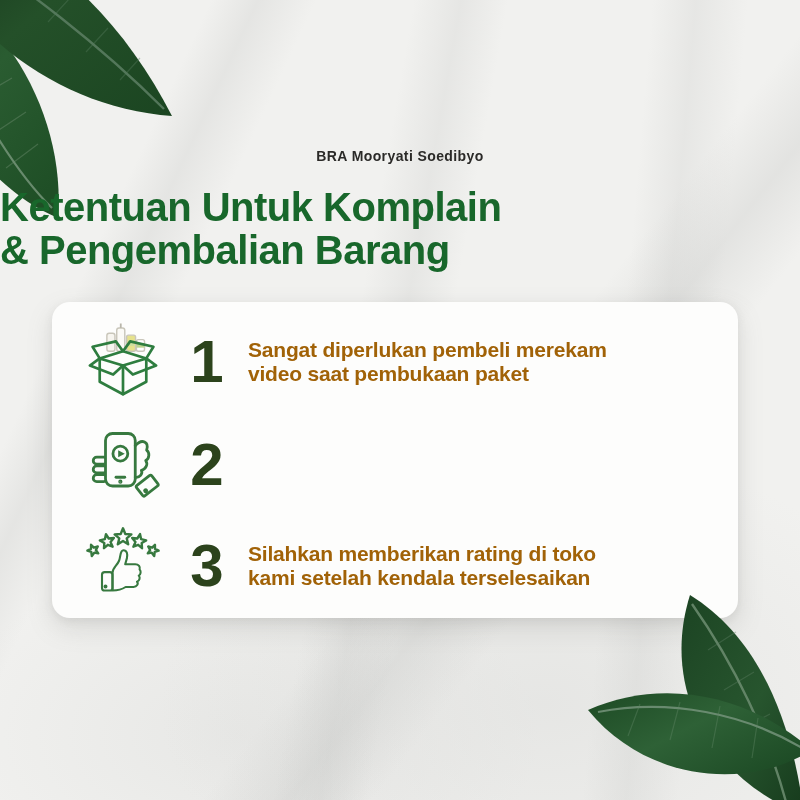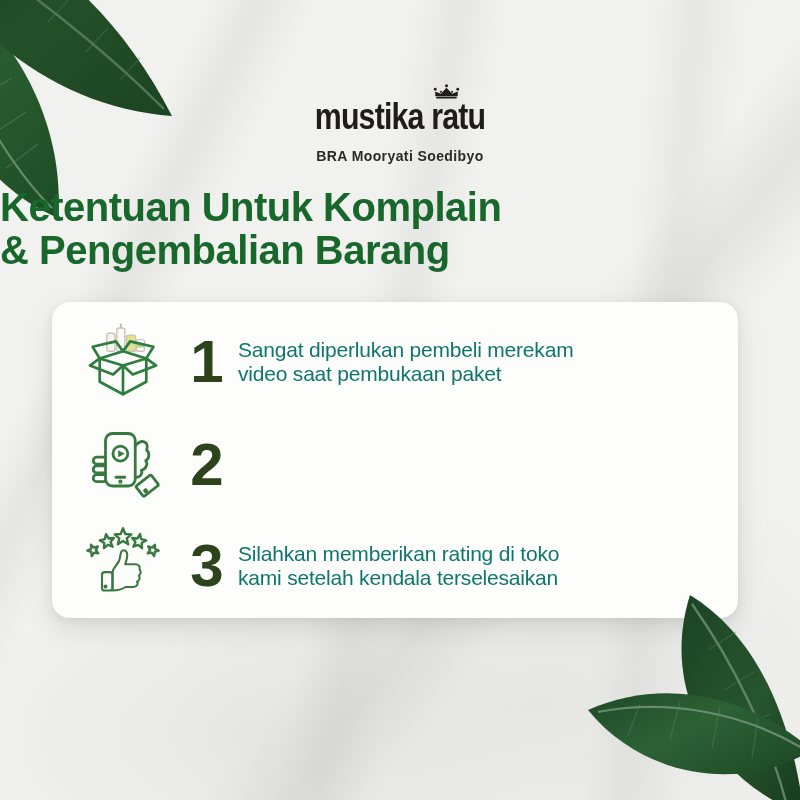--- a/index.html
+++ b/index.html
@@ -48,22 +48,22 @@
   .row { display:flex; align-items:center; }
   .row-1 { height:96px; }
   .row-2 { height:106px; margin-top:2px; }
   .row-3 { height:92px; margin-top:2px; }
   .icon-box { width:86px; min-width:86px; height:86px; display:flex; align-items:center; justify-content:center; }
   .num {
     width:62px; min-width:62px; text-align:center;
     font-size:60px; font-weight:700; color:#2c431c; line-height:0.9; margin-left:10px;
   }
   .item-text {
-    font-size:21px; font-weight:400; line-height:1.14;
-    color:#0f766e; white-space:pre-line; letter-spacing:-0.2px;
+    margin-left:10px; font-size:21px; font-weight:700; line-height:1.14;
+    color:#a16207; white-space:pre-line; letter-spacing:-0.2px;
   }
 </style>
 </head>
 <body>
 
 <div id="canvas">
 
   <svg class="leaves-tl" viewBox="0 0 300 280">
     <defs>
       <linearGradient id="lgB" x1="0" y1="0" x2="0.8" y2="1">
@@ -99,32 +99,20 @@
       </linearGradient>
     </defs>
     <path d="M150,55 C 215,95 252,175 264,275 C 172,240 120,150 150,55 Z" fill="url(#lgC)"></path>
     <path d="M152,64 C 195,125 228,195 246,262" stroke="#6d8d71" stroke-width="2.4" fill="none" opacity="0.85"></path>
     <path d="M168,110 L196,92 M184,150 L214,132 M200,190 L230,174 M214,226 L244,212" stroke="#5f8065" stroke-width="1.2" fill="none" opacity="0.4"></path>
     <path d="M48,170 C 120,138 205,152 272,210 C 205,252 105,240 48,170 Z" fill="url(#lgD)"></path>
     <path d="M58,172 C 130,158 205,174 262,208" stroke="#74937a" stroke-width="2.2" fill="none" opacity="0.85"></path>
     <path d="M100,164 L88,196 M140,162 L130,200 M180,166 L172,208 M218,178 L212,218" stroke="#628767" stroke-width="1.2" fill="none" opacity="0.4"></path>
   </svg>
 
-  <div class="logo-wrap">
-    <span class="logo-text">mustika ratu</span>
-    <svg class="crown" viewBox="0 0 28 16">
-      <path d="M2,13 L2,8 L8,10.5 L14,4 L20,10.5 L26,8 L26,13 Z" fill="#1e1d1b"></path>
-      <rect x="3" y="13.6" width="22" height="1.9" rx="0.9" fill="#1e1d1b"></rect>
-      <circle cx="2" cy="5.6" r="1.5" fill="#1e1d1b"></circle>
-      <circle cx="14" cy="1.8" r="1.6" fill="#1e1d1b"></circle>
-      <circle cx="26" cy="5.6" r="1.5" fill="#1e1d1b"></circle>
-      <circle cx="8" cy="8.2" r="1.1" fill="#1e1d1b"></circle>
-      <circle cx="20" cy="8.2" r="1.1" fill="#1e1d1b"></circle>
-    </svg>
-  </div>
   <div class="tagline-wrap">
     <span class="tagline">BRA Mooryati Soedibyo</span>
   </div>
 
   <h1 class="title">Ketentuan Untuk Komplain
 &amp; Pengembalian Barang</h1>
 
   <div class="card">
 
     <div class="row row-1">

